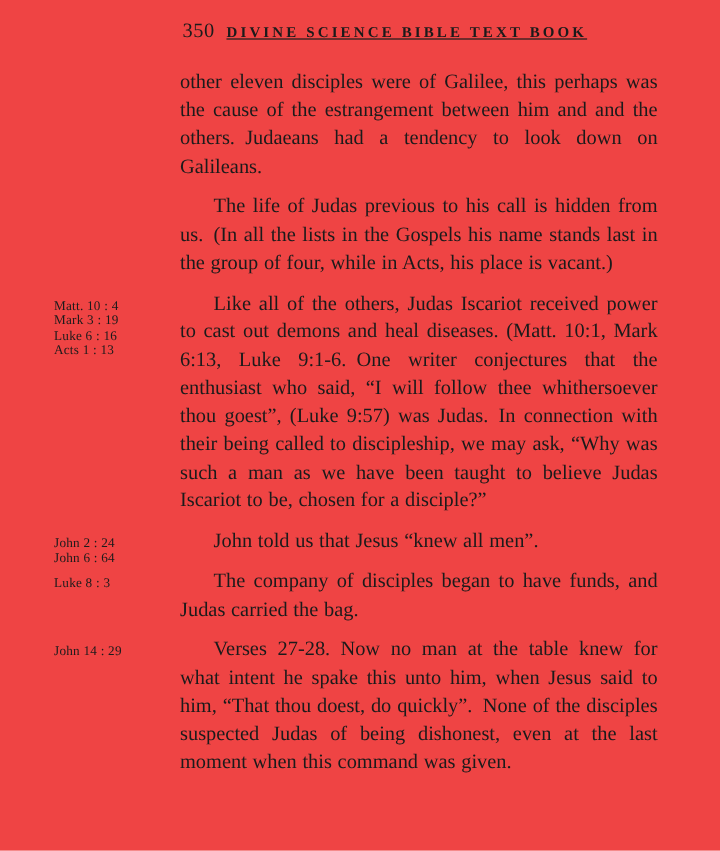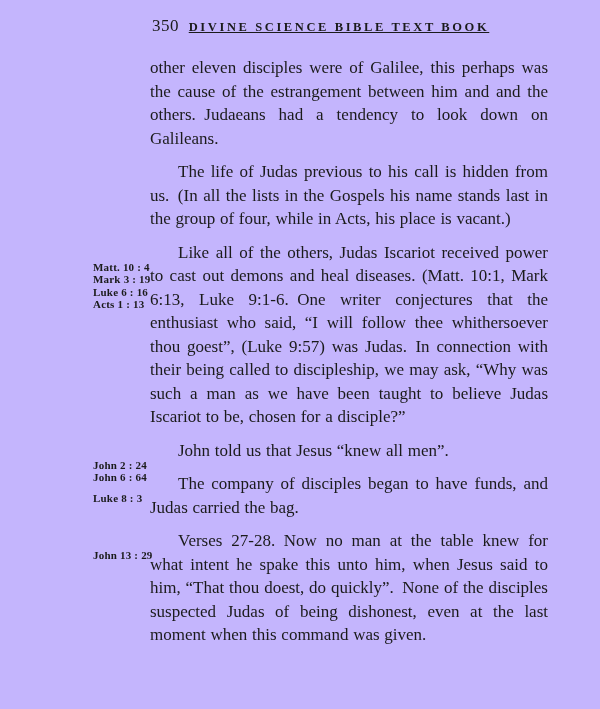--- a/index.html
+++ b/index.html
@@ -3,21 +3,21 @@
 <meta charset="utf-8">
 <style>
   html, body {
     margin: 0;
     padding: 0;
     background: #ffffff;
   }
   .page {
     width: 600px;
     height: 709px;
-    background: #c4b5fd;
+    background: #ef4444;
     color: #1b1b1b;
     font-family: "Liberation Serif", "DejaVu Serif", serif;
     overflow: hidden;
     box-sizing: border-box;
     padding-top: 16px;
   }
   .running-head {
     position: relative;
     width: 398px;
     margin-left: 150px;
@@ -46,28 +46,27 @@
   }
   .row {
     position: relative;
     width: 398px;
     margin-left: 105px;
     margin-bottom: 1px;
   }
   .refs {
     position: absolute;
     left: -105px;
-    top: 20px;
+    top: 8px;
     width: 100px;
     font-size: 11px;
-    font-weight: bold;
+    font-weight: normal;
     line-height: 12.5px;
     letter-spacing: 0.2px;
     white-space: nowrap;
-    margin-left: 48px;
   }
   .para {
     font-size: 17px;
     line-height: 23.5px;
     text-align: justify;
     word-spacing: 0.5px;
     margin-top: 10px;
   }
   .para.indent {
     text-indent: 28px;
@@ -114,18 +113,18 @@
 
   <div class="row">
     <div class="refs">
           <div class="ref">Luke 8 : 3</div>
         </div>
     <div class="para indent">The company of disciples began to have funds, and Judas carried the bag.</div>
   </div>
 
   <div class="row">
     <div class="refs">
-          <div class="ref">John 13 : 29</div>
+          <div class="ref">John 14 : 29</div>
         </div>
     <div class="para indent">Verses 27-28. Now no man at the table knew for what intent he spake this unto him, when Jesus said to him, “That thou doest, do quickly”. None of the disciples suspected Judas of being dishonest, even at the last moment when this command was given.</div>
   </div>
 </div>
 </div>
 
 </body></html>

